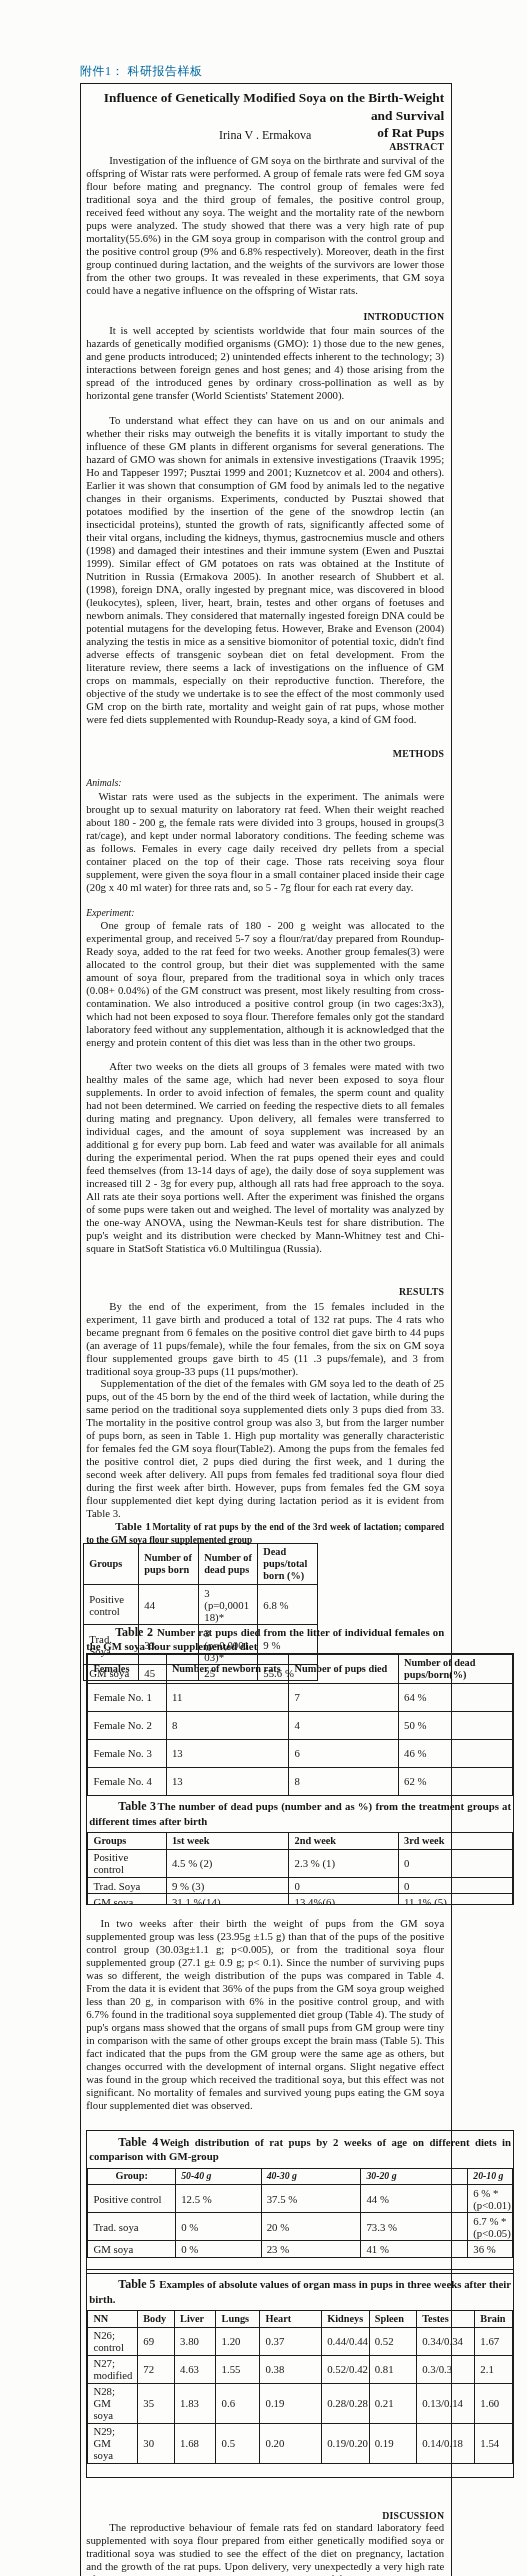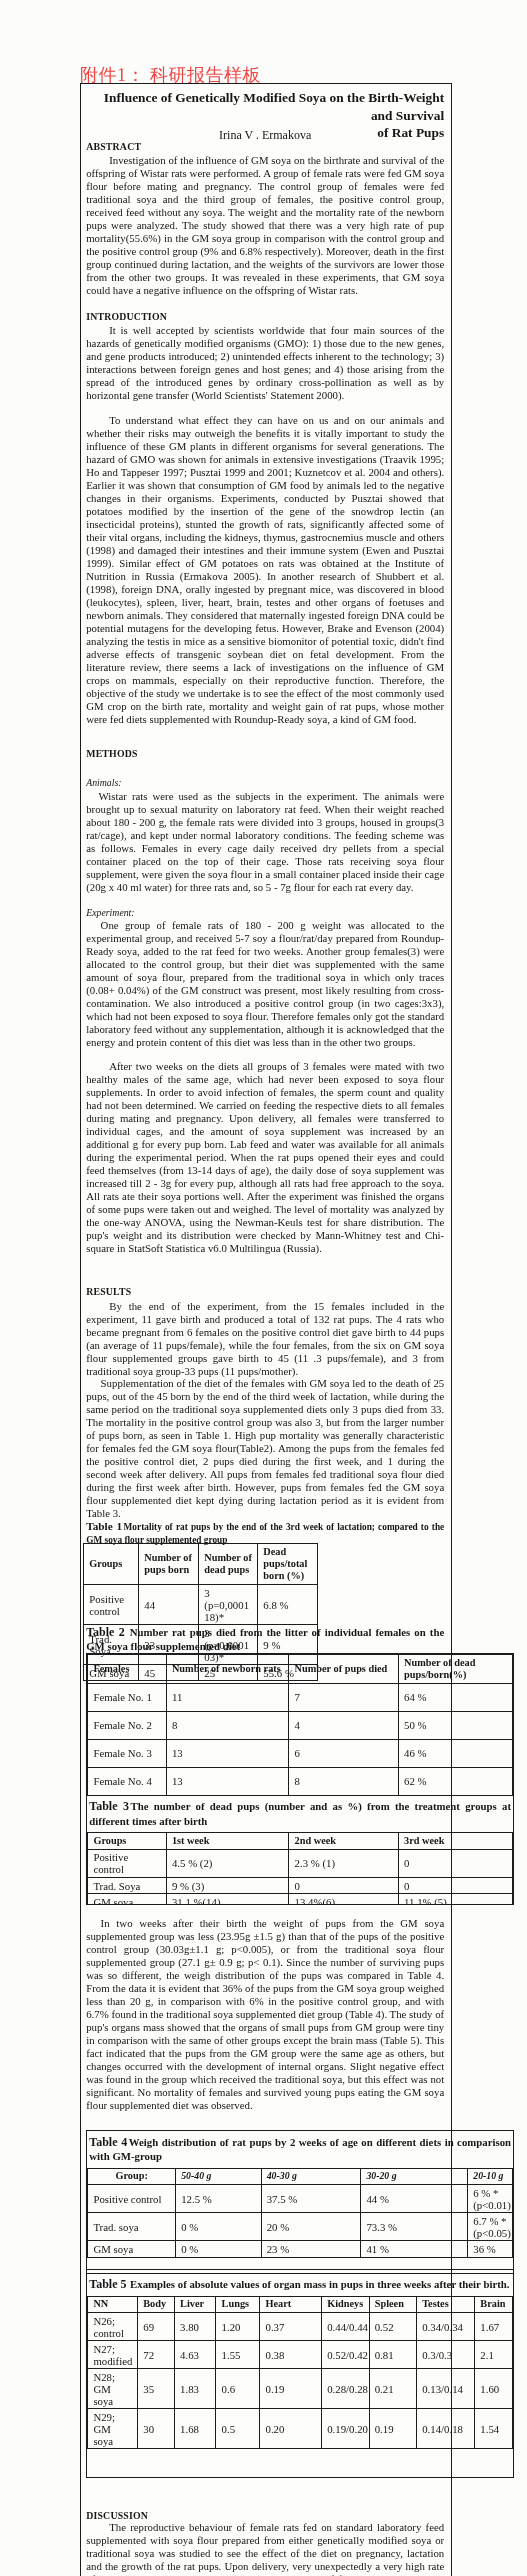--- a/index.html
+++ b/index.html
@@ -6,38 +6,38 @@
   .page{
     position:relative;
     width:528px;height:3310px;
     background:#fcfcfa;
     font-family:"Liberation Serif","DejaVu Serif",serif;
     color:#161616;
     overflow:hidden;
   }
   .attachment-label{
     position:absolute;left:80px;top:63px;
-    font-size:18px;letter-spacing:0.5px;color:#ef4444;
+    font-size:12px;letter-spacing:0.5px;color:#0369a1;
   }
   .paper-box{
     position:absolute;left:80px;top:83px;
     width:372px;height:3215px;
     border:1.5px solid #1b1b1b;
     box-sizing:border-box;
     background:#fdfdfb;
   }
   .abs{position:absolute;left:5.2px;width:358px;}
   .title{text-align:right;font-weight:bold;font-size:13.4px;line-height:17.5px;}
   .author{text-align:center;font-size:12px;}
-  .sec-h{font-weight:bold;font-size:9.8px;letter-spacing:0.2px;}
+  .sec-h{font-weight:bold;font-size:9.8px;letter-spacing:0.2px;text-align:right;}
   .sub-h{font-style:italic;font-size:9.8px;}
   .body-p{font-size:10.8px;line-height:13px;text-align:justify;}
   .indent{text-indent:23px;}
   .t-caption{font-weight:bold;text-align:justify;line-height:13.4px;}
-  .cap-label{font-size:12px;padding-right:1.5px;}
+  .cap-label{font-size:12px;padding-right:1.5px;margin-left:29px;}
   .cap-text{font-size:10.8px;}
   .small .cap-label{font-size:11.3px;}
   .small .cap-text{font-size:9.3px;}
   .small{line-height:12.4px;}
   table.grid{
     border-collapse:collapse;table-layout:fixed;
     border:1.5px solid #1c1c1c;
     font-size:10.8px;
   }
   table.grid th,table.grid td{

